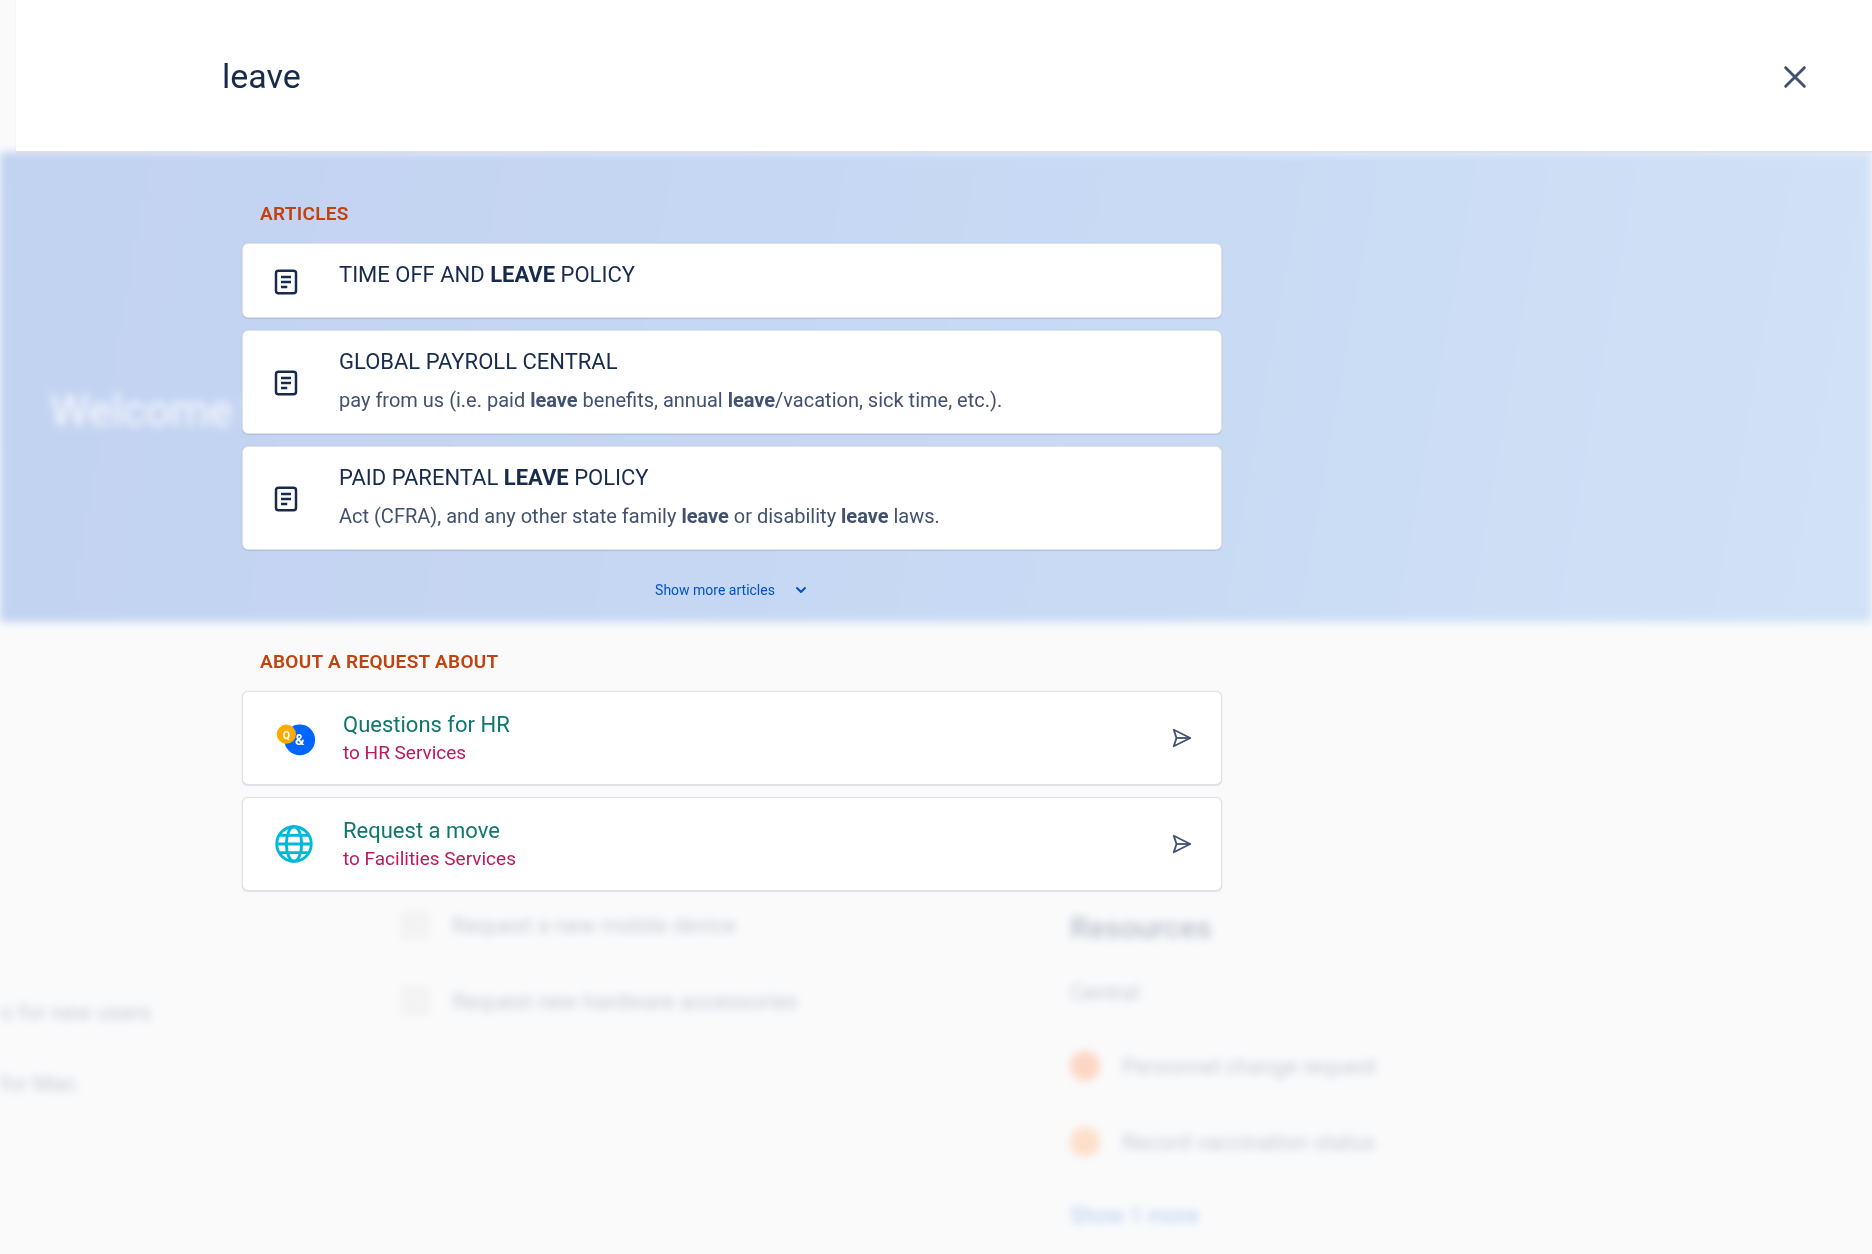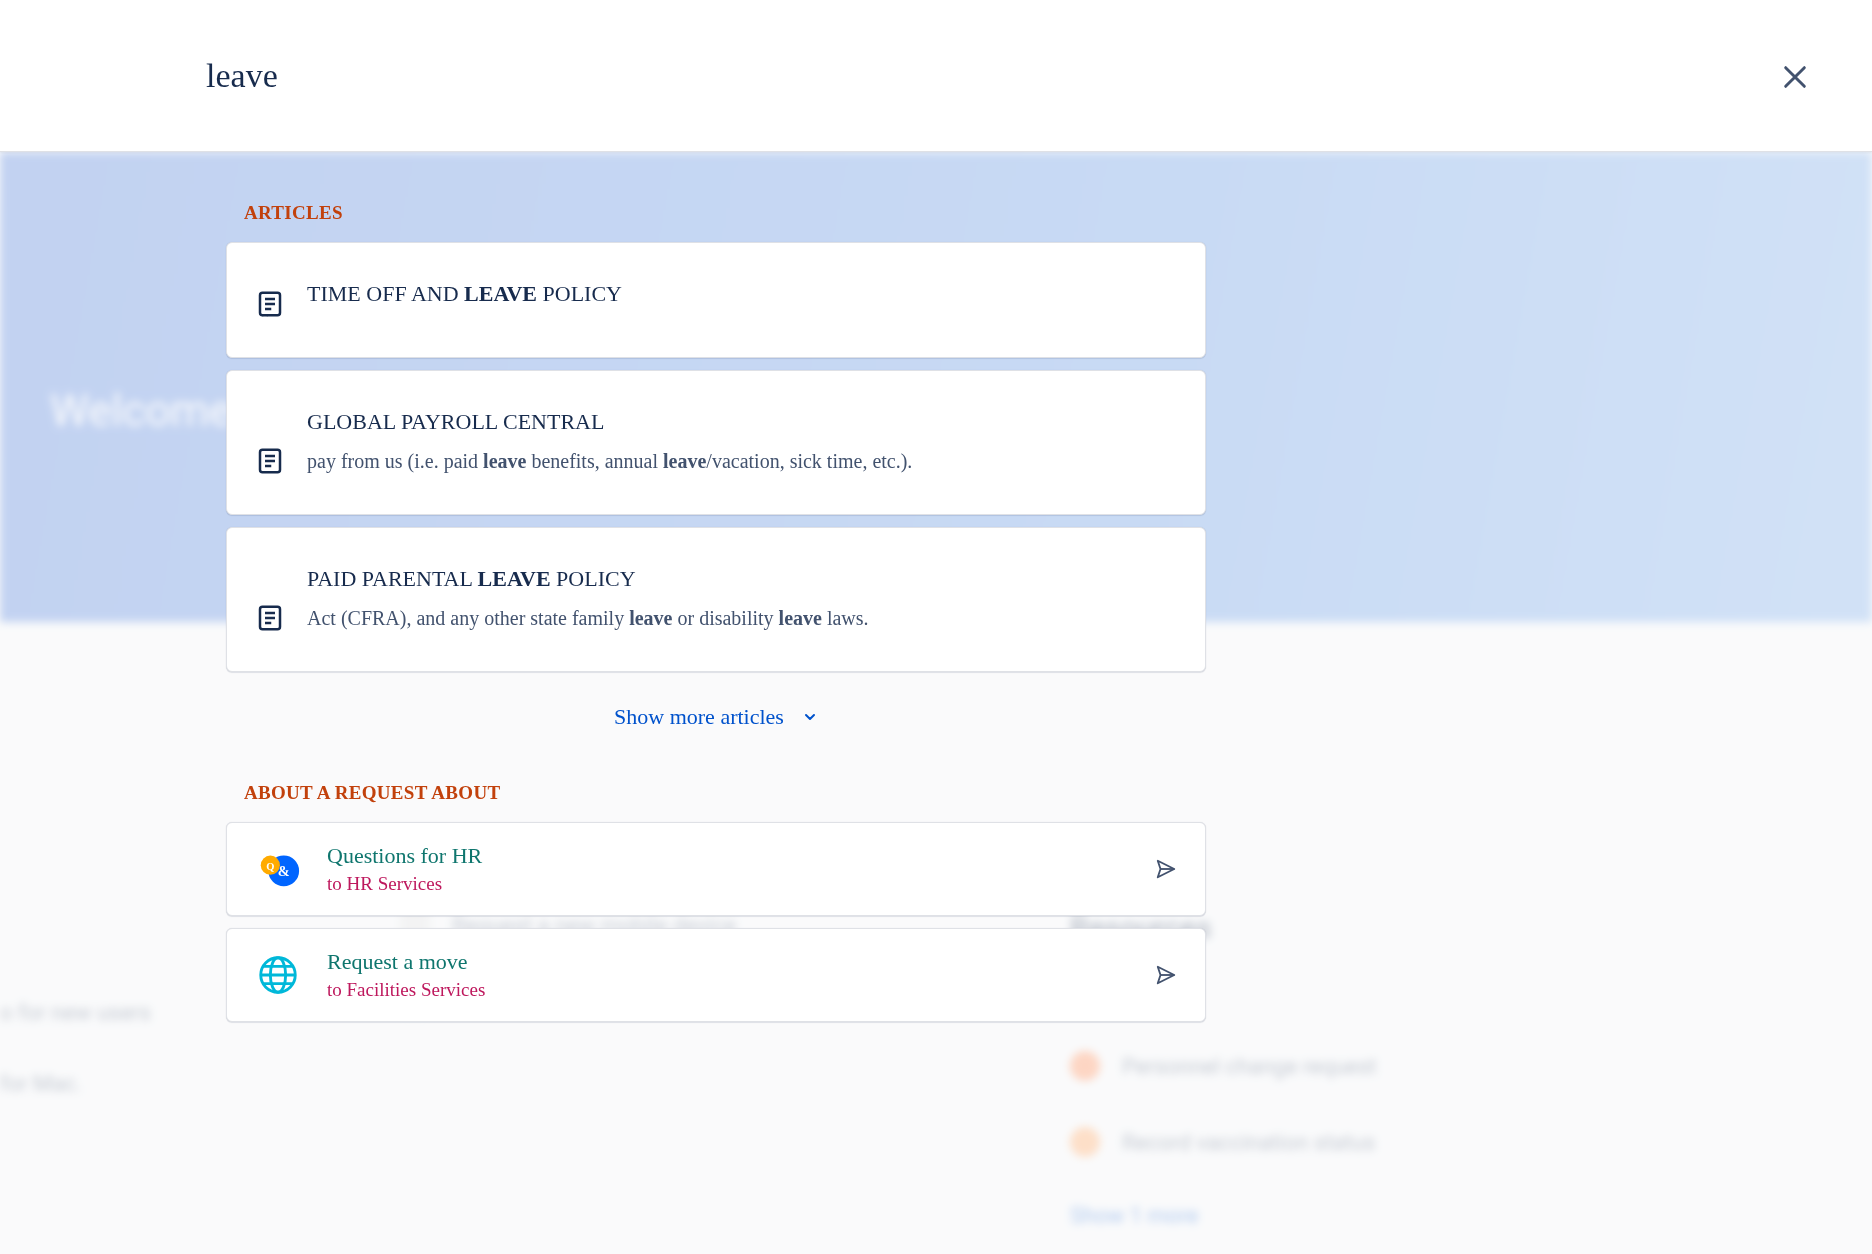--- a/index.html
+++ b/index.html
@@ -71,25 +71,24 @@
 
     
     .overlay {
       position: absolute;
       inset: 0;
       background: rgba(255,255,255,0.5);
     }
     .modal {
       position: absolute;
       top: 0;
-      left: 0;
+      left: 16px;
       right: 0;
       min-height: 100%;
       background: transparent;
-      font-family: Liberation Serif, serif;
     }
     .search-bar {
       background: #fff;
       border-bottom: 1px solid #dfe1e6;
       height: 152px;
       display: flex;
       align-items: center;
       padding: 0 206px;
       position: relative;
       box-shadow: 0 1px 2px rgba(0,0,0,0.05);
@@ -129,24 +128,24 @@
       font-weight: 600;
       color: #c2410c;
       margin: 0 0 18px 18px;
       letter-spacing: 0.3px;
     }
     .card {
       background: #fff;
       border: 1px solid #dfe1e6;
       border-radius: 6px;
       margin-bottom: 12px;
-      padding: 38px 28px;
-      display: flex;
-      align-items: flex-end;
-      gap: 22px;
+      padding: 18px 28px;
+      display: flex;
+      align-items: center;
+      gap: 38px;
       cursor: pointer;
       box-shadow: 0 1px 1px rgba(9,30,66,0.1), 0 0 1px rgba(9,30,66,0.15);
     }
     .card-icon {
       flex-shrink: 0;
       width: 30px;
       height: 30px;
       margin-top: 2px;
       color: #172b4d;
     }
@@ -161,21 +160,21 @@
     .card-snippet {
       font-size: 20px;
       color: #42526e;
       line-height: 1.45;
     }
     .card-snippet b { font-weight: 700; }
 
     .show-more {
       text-align: center;
       color: #0052cc;
-      font-size: 22px;
+      font-size: 14px;
       margin: 32px 0 52px;
       cursor: pointer;
       display: flex;
       align-items: center;
       justify-content: center;
       gap: 18px;
     }
 
     
     .request-card {

